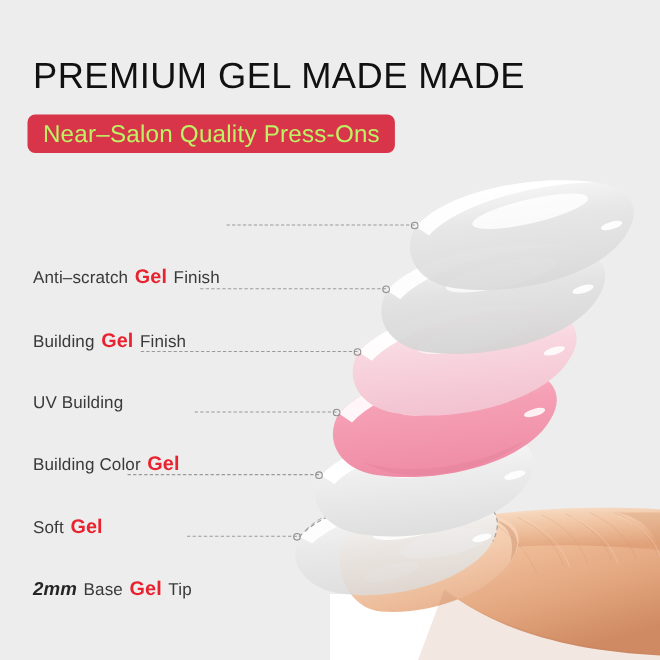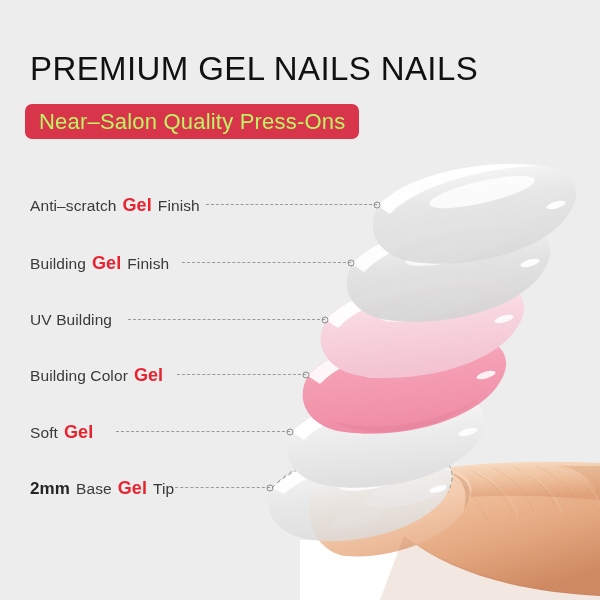--- a/index.html
+++ b/index.html
@@ -33,23 +33,24 @@
     white-space:nowrap;
   }
 
   
   .label{
     position:absolute;left:30px;
     font-size:15.5px;color:#3a3a3a;
     white-space:nowrap;
     transform:translateY(-50%);
     letter-spacing:.1px;
+    margin-top:47px;
   }
   .label .gel{color:#e8232f;font-weight:bold;font-size:18px;}
-  .label .bold{color:#252525;font-weight:bold;font-size:17px;}
+  .label .bold{color:#252525;font-weight:bold;font-size:17px;font-style:italic;}
   .label .pl{padding-left:3px;}
   .label .pr{padding-right:3px;}
 
   
   .leader{
     position:absolute;height:1px;
     border-top:1px dashed #9a9a9a;
     transform:translateY(-50%);
   }
   .dot{
@@ -262,21 +263,21 @@
       <div class="leader" style="left: 128px; top: 320px; width: 197px;"></div>
       <div class="dot" style="left: 325px; top: 320px;"></div>
       <div class="leader" style="left: 177px; top: 375px; width: 129px;"></div>
       <div class="dot" style="left: 306px; top: 375px;"></div>
       <div class="leader" style="left: 116px; top: 432px; width: 174px;"></div>
       <div class="dot" style="left: 290px; top: 432px;"></div>
       <div class="leader" style="left: 170px; top: 488px; width: 100px;"></div>
       <div class="dot" style="left: 270px; top: 488px;"></div>
     </div>
 
-  <div id="title">PREMIUM GEL NAILS NAILS</div>
+  <div id="title">PREMIUM GEL MADE MADE</div>
 
   <div id="badge">
     <span>Near–Salon Quality Press-Ons</span>
   </div>
 
   <div id="labels">
       <div class="label" style="top: 205px;"><span class="pr">Anti–scratch</span><span class="gel pl pr">Gel</span><span class="pl">Finish</span></div>
       <div class="label" style="top: 263px;"><span class="pr">Building</span><span class="gel pl pr">Gel</span><span class="pl">Finish</span></div>
       <div class="label" style="top: 320px;"><span>UV Building</span></div>
       <div class="label" style="top: 375px;"><span class="pr">Building Color</span><span class="gel pl">Gel</span></div>

